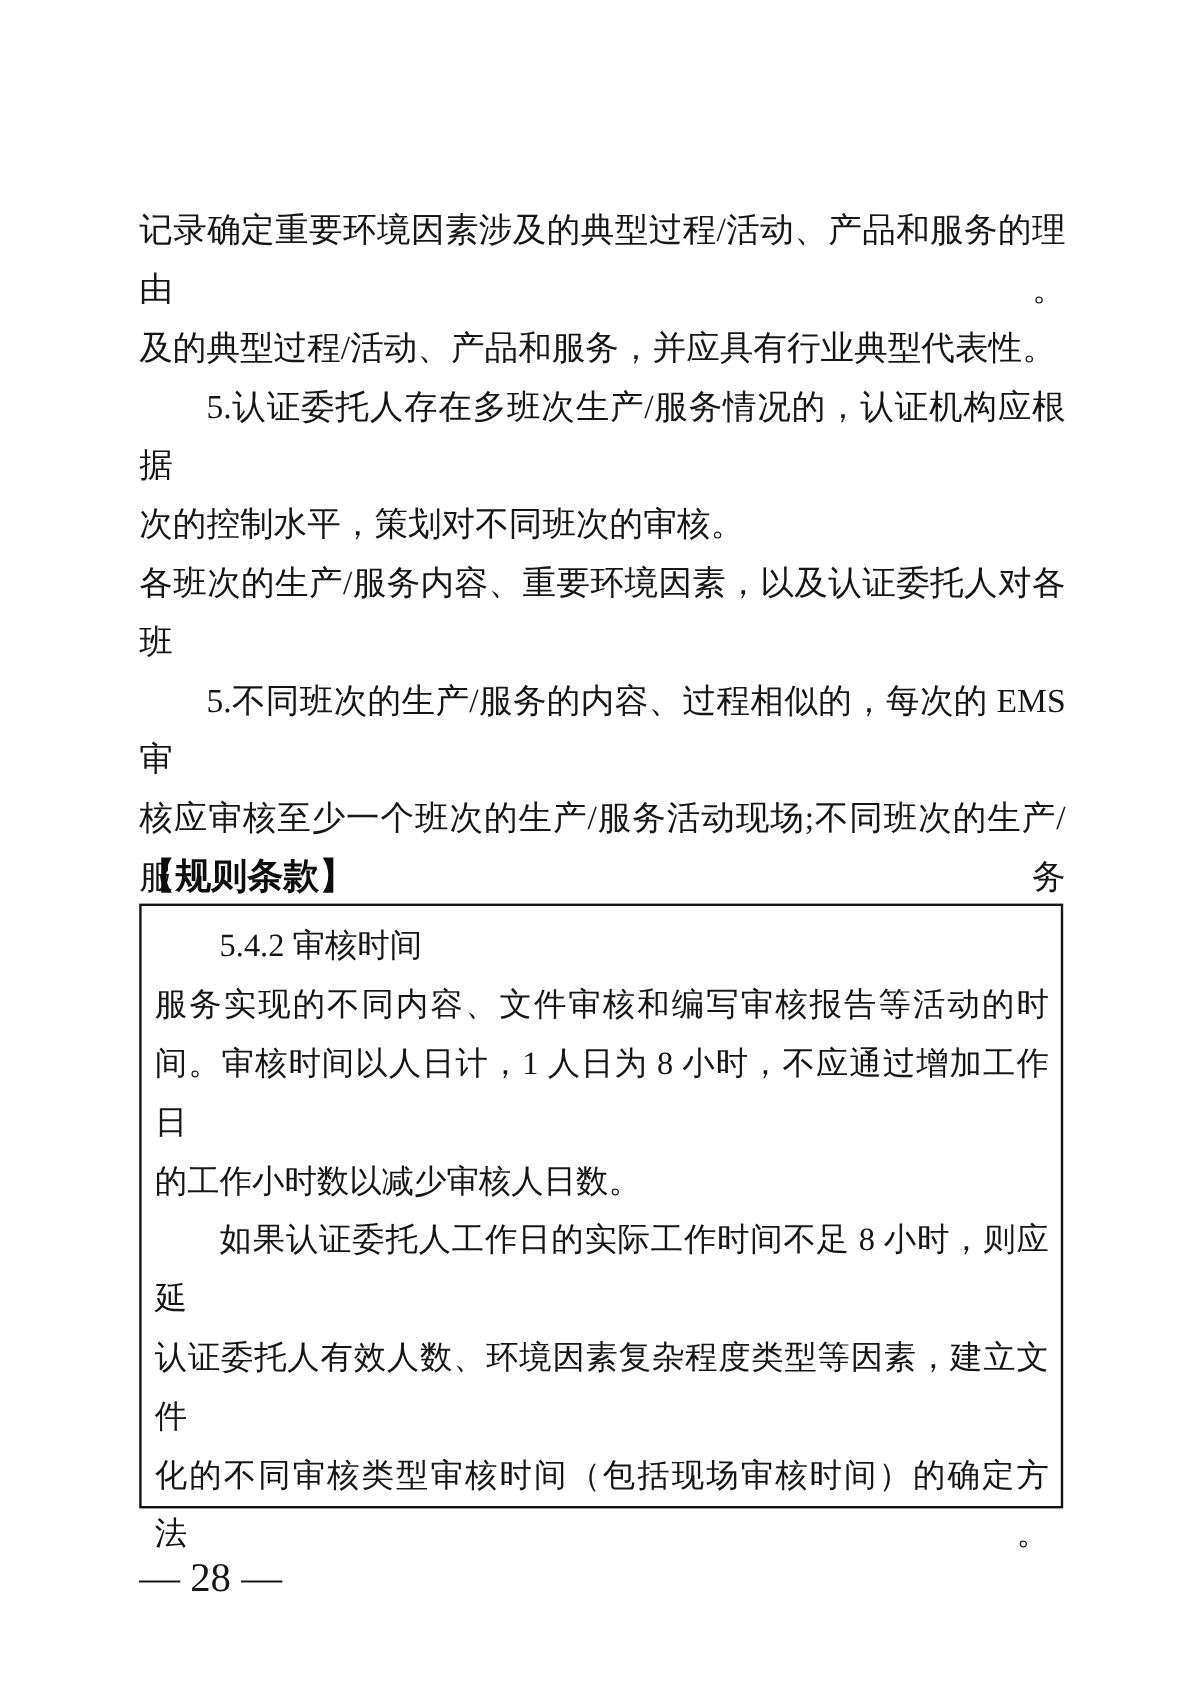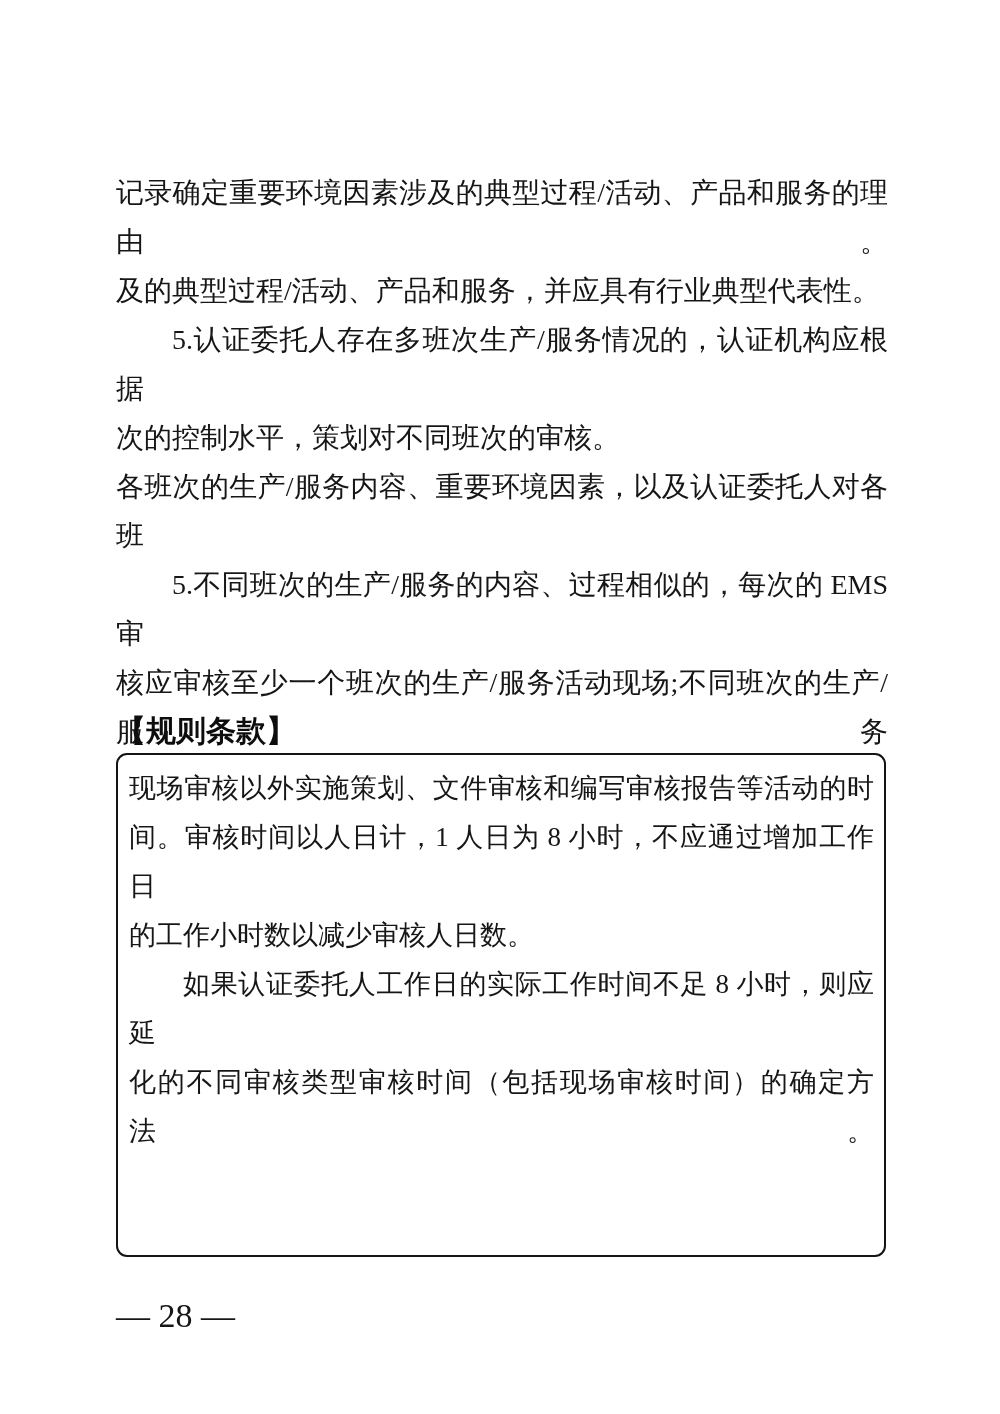--- a/index.html
+++ b/index.html
@@ -1,15 +1,15 @@
 <!DOCTYPE html>
 <html><head>
 <meta charset="utf-8">
 <style>
-  * { margin: 0; padding: 0; box-sizing: border-box; border-radius: 11px; }
+  * { margin: 0; padding: 0; box-sizing: border-box; }
   html, body { background: #ffffff; }
   .page {
     position: relative;
     width: 1000px;
     height: 1414px;
     background: #ffffff;
     color: #161616;
     overflow: hidden;
   }
   .body-text {
@@ -84,24 +84,26 @@
     <div class="line">各班次的生产/服务内容、重要环境因素，以及认证委托人对各班</div>
     <div class="line indent">5.不同班次的生产/服务的内容、过程相似的，每次的 EMS 审</div>
     <div class="line">核应审核至少一个班次的生产/服务活动现场;不同班次的生产/服务</div>
     <div class="line">的内容、过程不相似的,每次审核应覆盖生产/服务实现的不同内容、</div>
     <div class="line end">过程的各班次。</div>
   </div>
 
   <div class="section-header">【规则条款】</div>
 
   <div class="rule-box">
-    <div class="line">现场审核以外实施策划、文件审核和编写审核报告等活动的时</div>
+    <div class="line end indent">5.4.2 审核时间</div>
+    <div class="line">服务实现的不同内容、文件审核和编写审核报告等活动的时</div>
     <div class="line">间。审核时间以人日计，1 人日为 8 小时，不应通过增加工作日</div>
     <div class="line end">的工作小时数以减少审核人日数。</div>
     <div class="line indent">如果认证委托人工作日的实际工作时间不足 8 小时，则应延</div>
+    <div class="line">认证委托人有效人数、环境因素复杂程度类型等因素，建立文件</div>
     <div class="line">化的不同审核类型审核时间（包括现场审核时间）的确定方法。</div>
   </div>
 
   <div class="footer">
     <span>— 28 —</span>
   </div>
 
 </div>
 
 </body></html>

